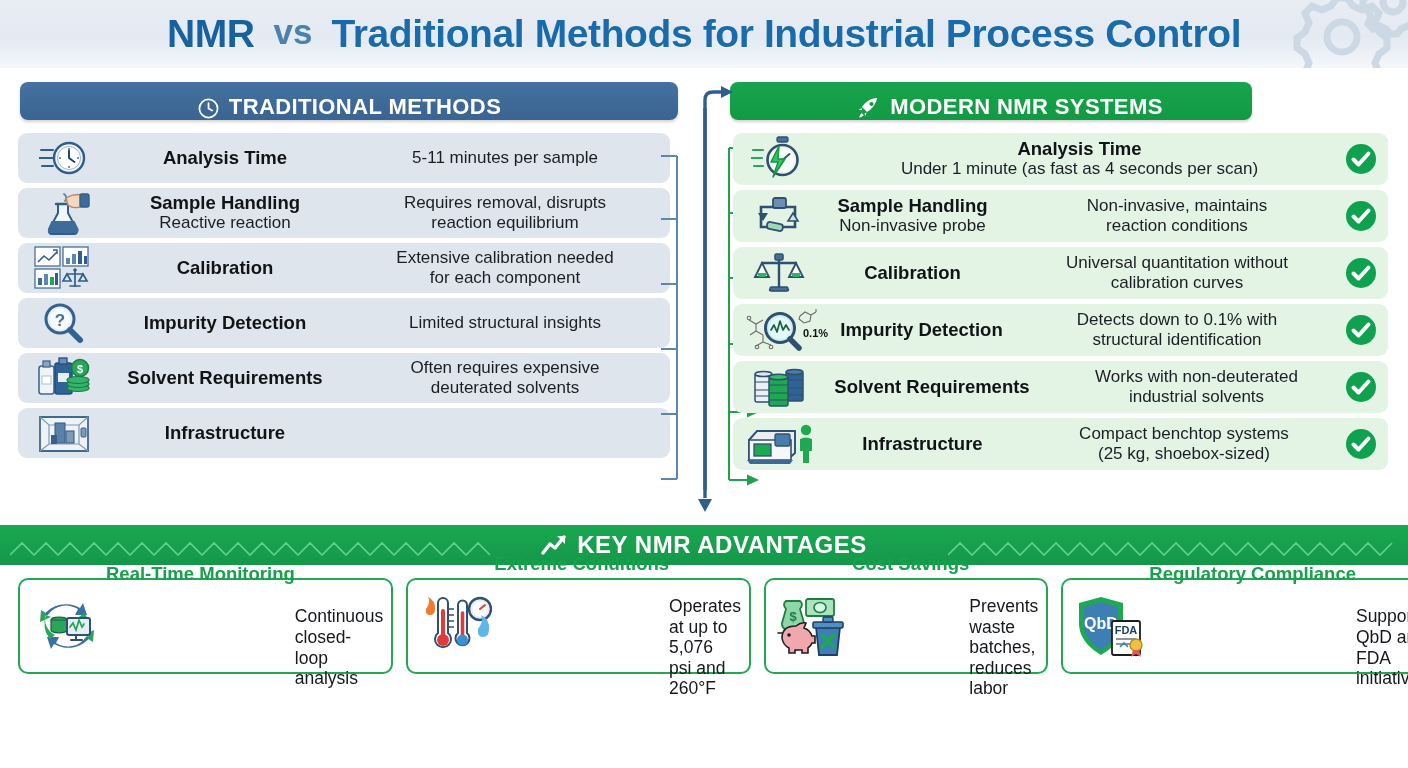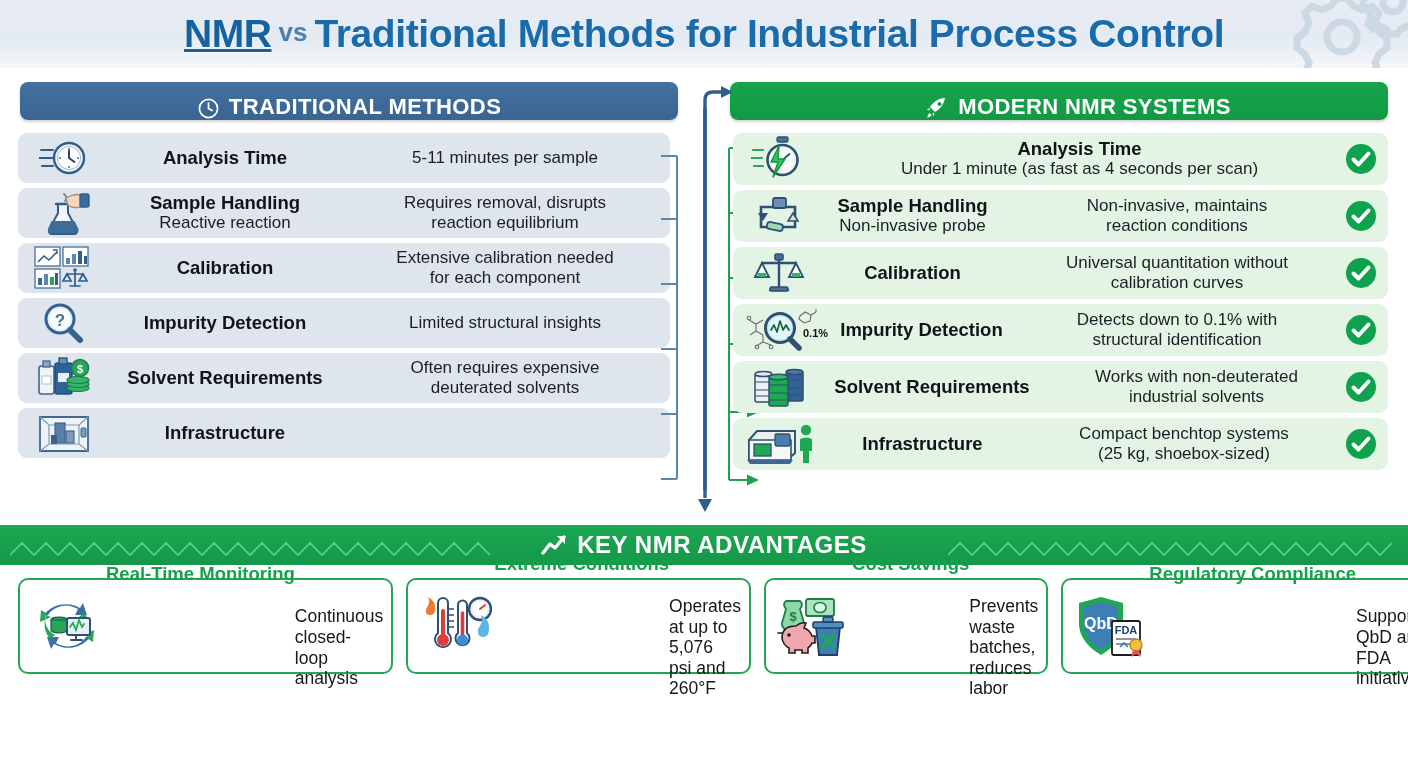--- a/index.html
+++ b/index.html
@@ -20,41 +20,41 @@
   .title-text {
     position: absolute; left: 0; top: 0; width: 1408px; height: 68px;
     display: flex; align-items: center; justify-content: center;
     white-space: nowrap;
   }
   .t-main {
     font-size: 39px; font-weight: bold; color: #1a6bab;
     letter-spacing: -0.4px;
     text-shadow: 0 1px 1px rgba(255,255,255,0.8);
   }
-  .t-nmr { color: #17619e; text-decoration: underline; }
+  .t-nmr { color: #17619e; }
   .t-vs {
-    font-size: 26px; font-weight: bold; color: #4a82ad;
-    margin: 0 7px; position: relative; top: -2px;
+    font-size: 35px; font-weight: bold; color: #4a82ad;
+    margin: 0 19px; position: relative; top: -2px;
   }
 
   
   .col-header {
     position: absolute; height: 38px; border-radius: 8px;
     display: flex; align-items: flex-end; justify-content: center;
     color: #ffffff; font-size: 22px; font-weight: bold;
     letter-spacing: 0.4px;
   }
   .col-header .hdr-icon { margin-right: 9px; display: flex; align-items: center; }
   #hdr-left {
     left: 20px; top: 82px; width: 658px;
     background: linear-gradient(180deg, #44719f 0%, #3a6492 100%);
     box-shadow: 0 2px 3px rgba(0,0,0,0.18);
   }
   #hdr-right {
-    left: 730px; top: 82px; width: 658px;
+    left: 730px; top: 82px; width: 522px;
     background: linear-gradient(180deg, #18a44c 0%, #119a43 100%);
     box-shadow: 0 2px 3px rgba(0,0,0,0.18);
     padding-left: 36px;
   }
 
   
   .rows { position: absolute; text-align: center; }
   #rows-left { left: 18px; top: 133px; width: 652px; }
   #rows-right { left: 733px; top: 133px; width: 655px; }
 

